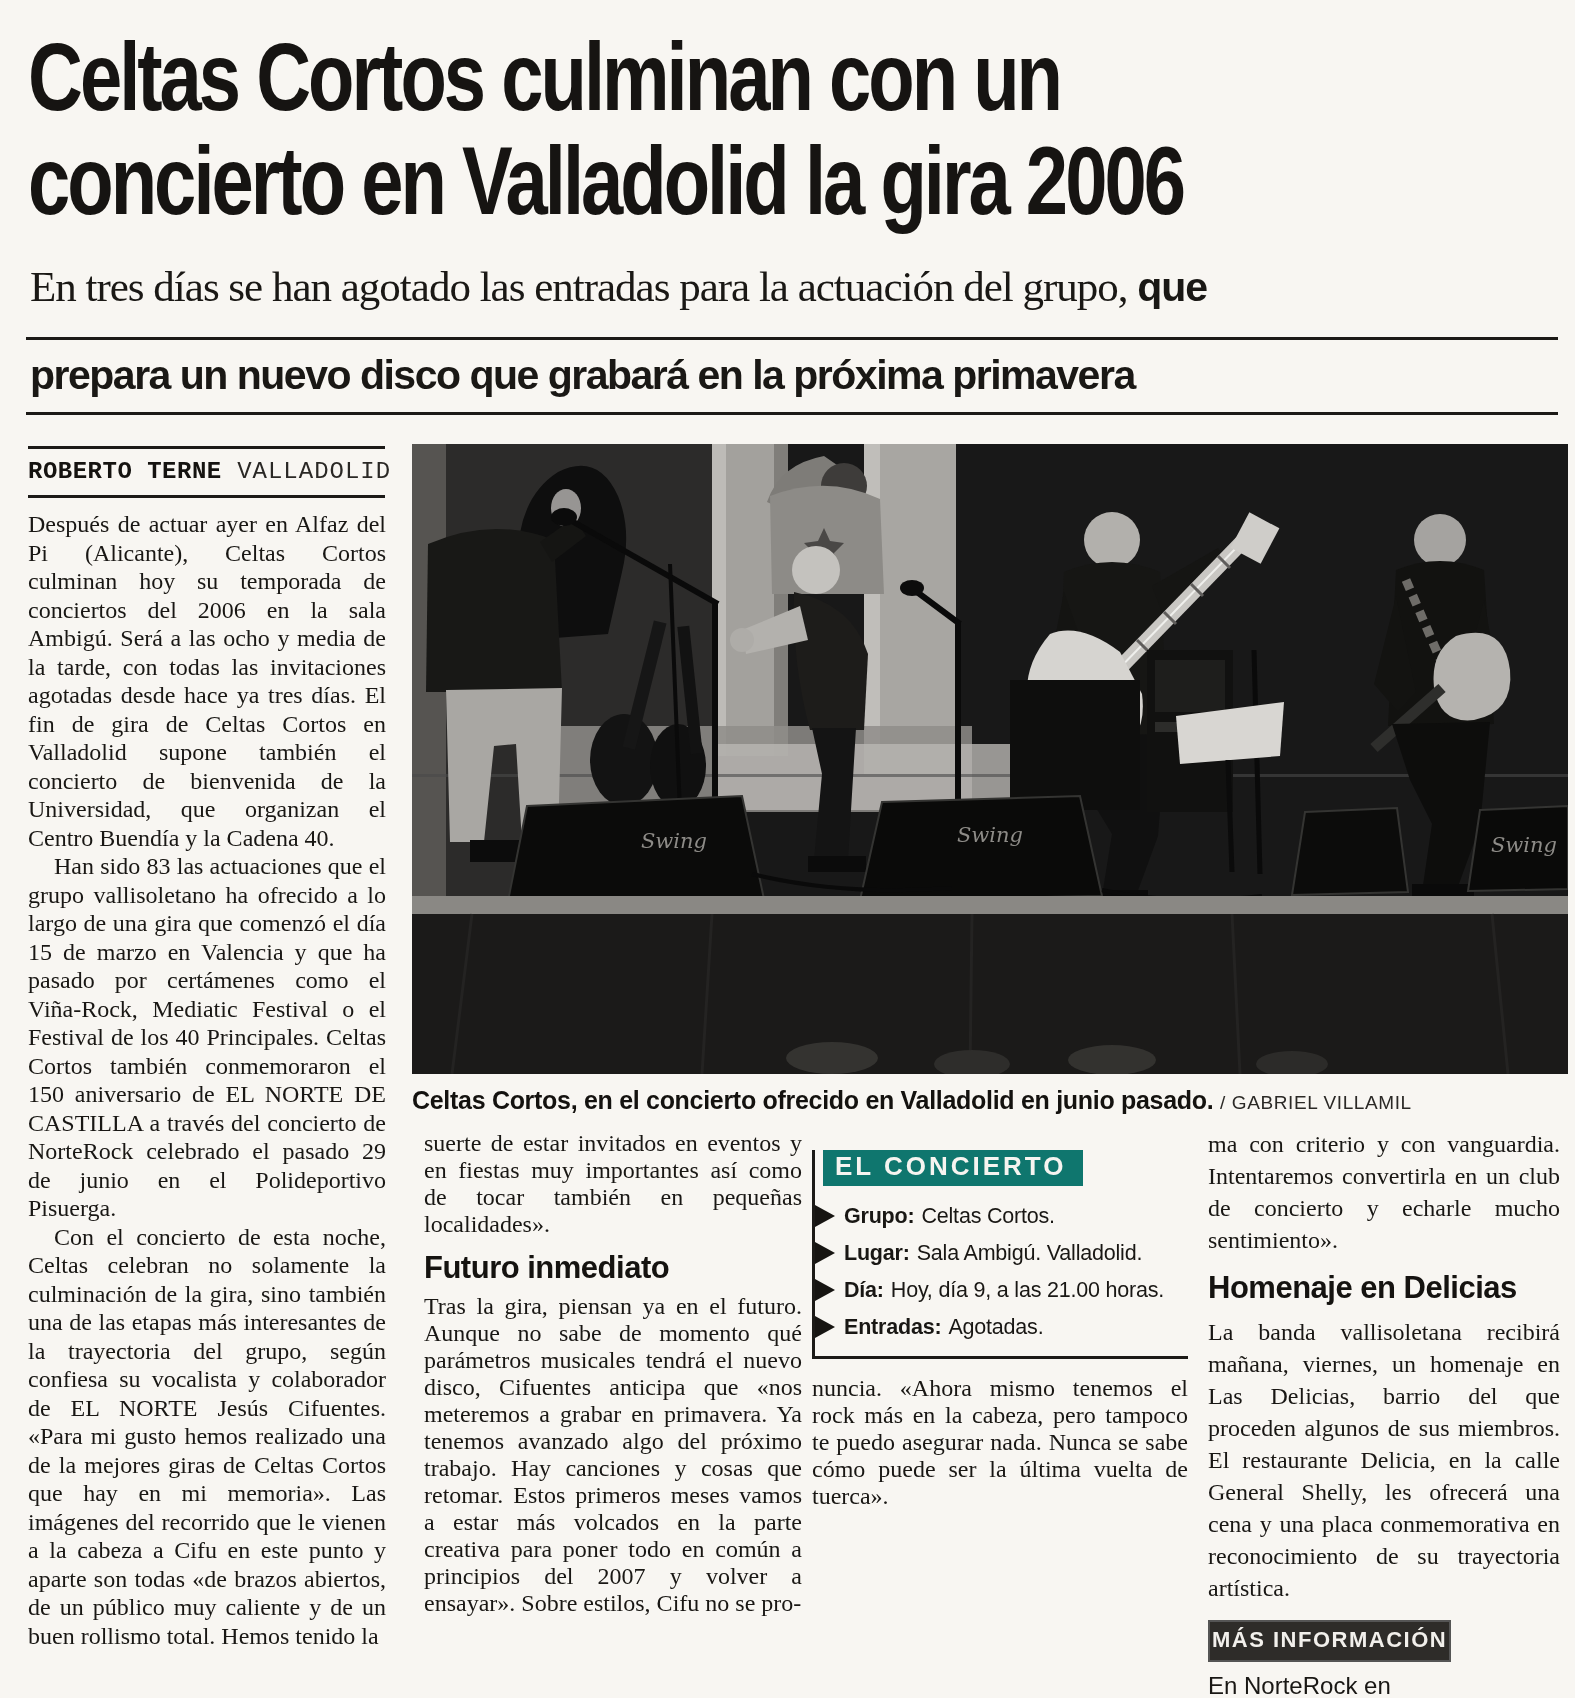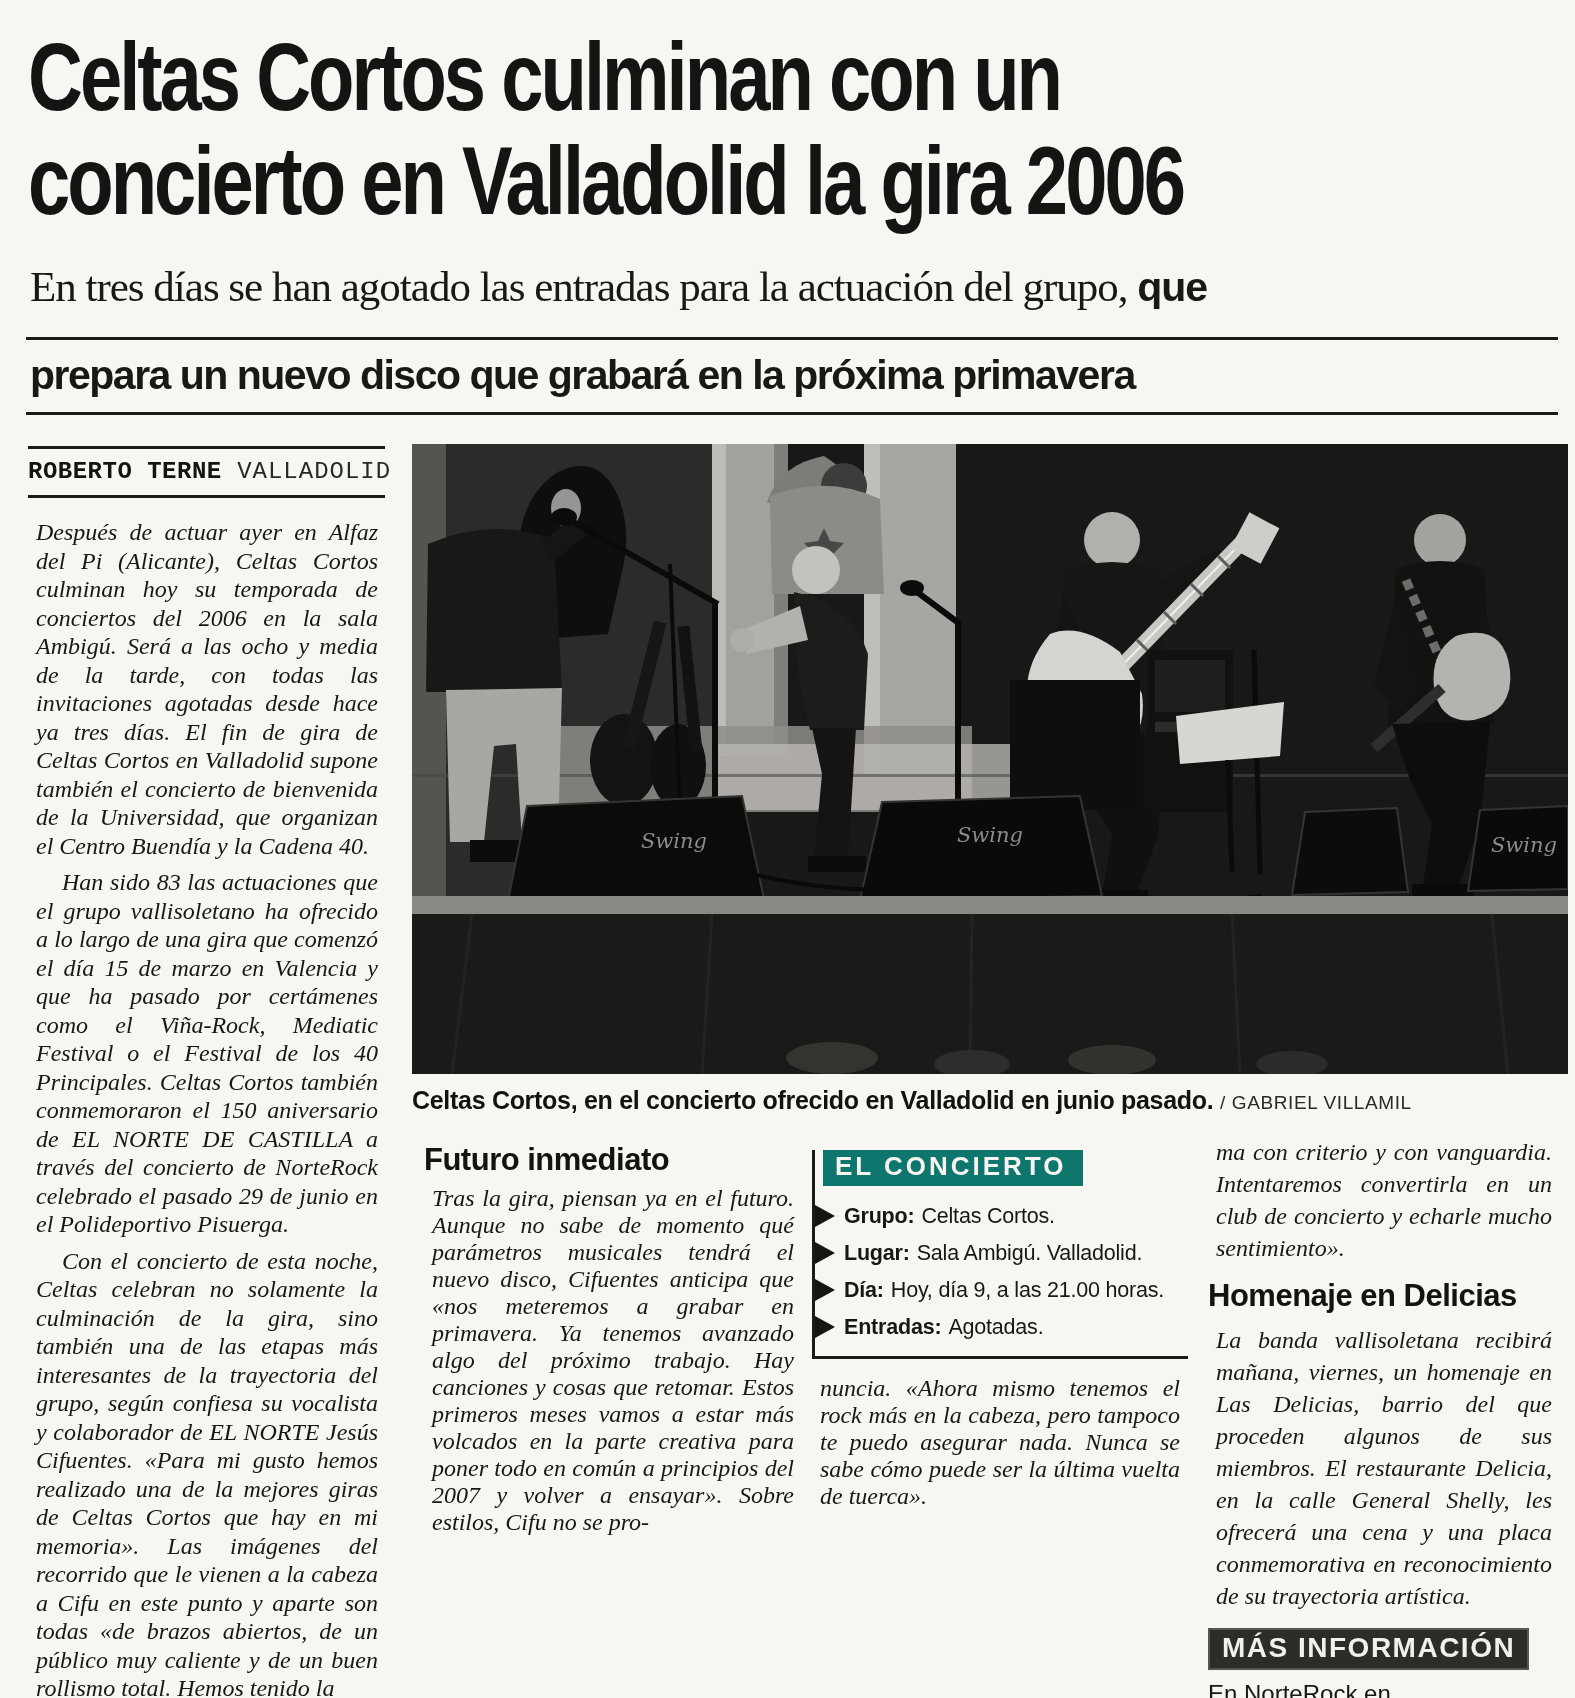--- a/index.html
+++ b/index.html
@@ -26,21 +26,21 @@
   .byline{
     position:absolute;left:28px;top:446px;width:357px;
     border-top:3px solid #1c1a17;border-bottom:3px solid #1c1a17;
     padding:9px 0 10px;text-align:center;white-space:nowrap;
     font-family:Liberation Mono, monospace;font-size:24px;
   }
   .byline .author{font-weight:700;letter-spacing:.5px;}
   .byline .place{font-weight:400;letter-spacing:1px;color:#2a2825;}
   
   .col{position:absolute;text-align:justify;font-size:24px;color:#191714;}
-  .col p{margin:8px;font-style:italic;}
+  .col p{margin:0;}
   .col p.indent{text-indent:26px;}
   #col1{left:28px;top:510px;width:358px;line-height:28.5px;}
   #col2{left:424px;top:1130px;width:378px;line-height:27px;}
   #col3{left:812px;top:1130px;width:376px;line-height:27px;}
   #col4{left:1208px;top:1128px;width:352px;line-height:32px;}
   .col h3{
     font-family:"Liberation Sans", sans-serif;font-weight:700;
     font-size:31px;letter-spacing:-.5px;margin:16px 0 12px;color:#151310;text-align:left;
   }
   
@@ -67,21 +67,21 @@
   }
   .tri{width:0;height:0;border-left:20px solid #171512;border-top:11px solid transparent;
     border-bottom:11px solid transparent;margin:2px 9px 0 0;flex:none;}
   .concert-item .lbl{font-weight:700;margin-right:7px;white-space:nowrap;}
   .concert-item .val{font-weight:400;}
   
   .more-info{margin-top:16px;text-align:left;}
   .more-info-title{
     display:inline-block;background:#2e2c29;color:#f2f0ec;
     font-family:"Liberation Sans", sans-serif;font-weight:700;
-    font-size:28px;letter-spacing:1.5px;padding:4px 14px 6px;
+    font-size:22px;letter-spacing:1.5px;padding:4px 4px 6px;
     box-shadow:0 0 0 2px #555 inset;
   }
   .mi-line{font-family:"Liberation Sans", sans-serif;font-size:24px;margin-top:8px;text-align:left;}
   .mi-line.bold{font-weight:700;margin-top:2px;letter-spacing:.3px;}
 </style>
 </head>
 <body>
 
 <div id="page">
 
@@ -241,20 +241,21 @@
         <ellipse cx="880" cy="620" rx="36" ry="13" fill="#2c2b29"></ellipse>
       </g>
     </svg>
   </div>
 
   <div class="caption">
     <span>Celtas Cortos, en el concierto ofrecido en Valladolid en junio pasado. </span><span class="credit">/ GABRIEL VILLAMIL</span>
   </div>
 
   <div class="col" id="col2">
+    <p>suerte de estar invitados en eventos y en fiestas muy importantes así como de tocar también en pequeñas localidades».</p>
     <h3>Futuro inmediato</h3>
     <p>Tras la gira, piensan ya en el futuro. Aunque no sabe de momento qué parámetros musicales tendrá el nuevo disco, Cifuentes anticipa que «nos meteremos a grabar en primavera. Ya tenemos avanzado algo del próximo trabajo. Hay canciones y cosas que retomar. Estos primeros meses vamos a estar más volcados en la parte creativa para poner todo en común a principios del 2007 y volver a ensayar». Sobre estilos, Cifu no se pro-</p>
   </div>
 
   <div class="col" id="col3">
     <div class="concert-box">
       <div class="concert-title">EL CONCIERTO</div>
       <div class="concert-item">
         <span class="tri"></span>
         <span><span class="lbl">Grupo:</span><span class="val">Celtas Cortos.</span></span>

